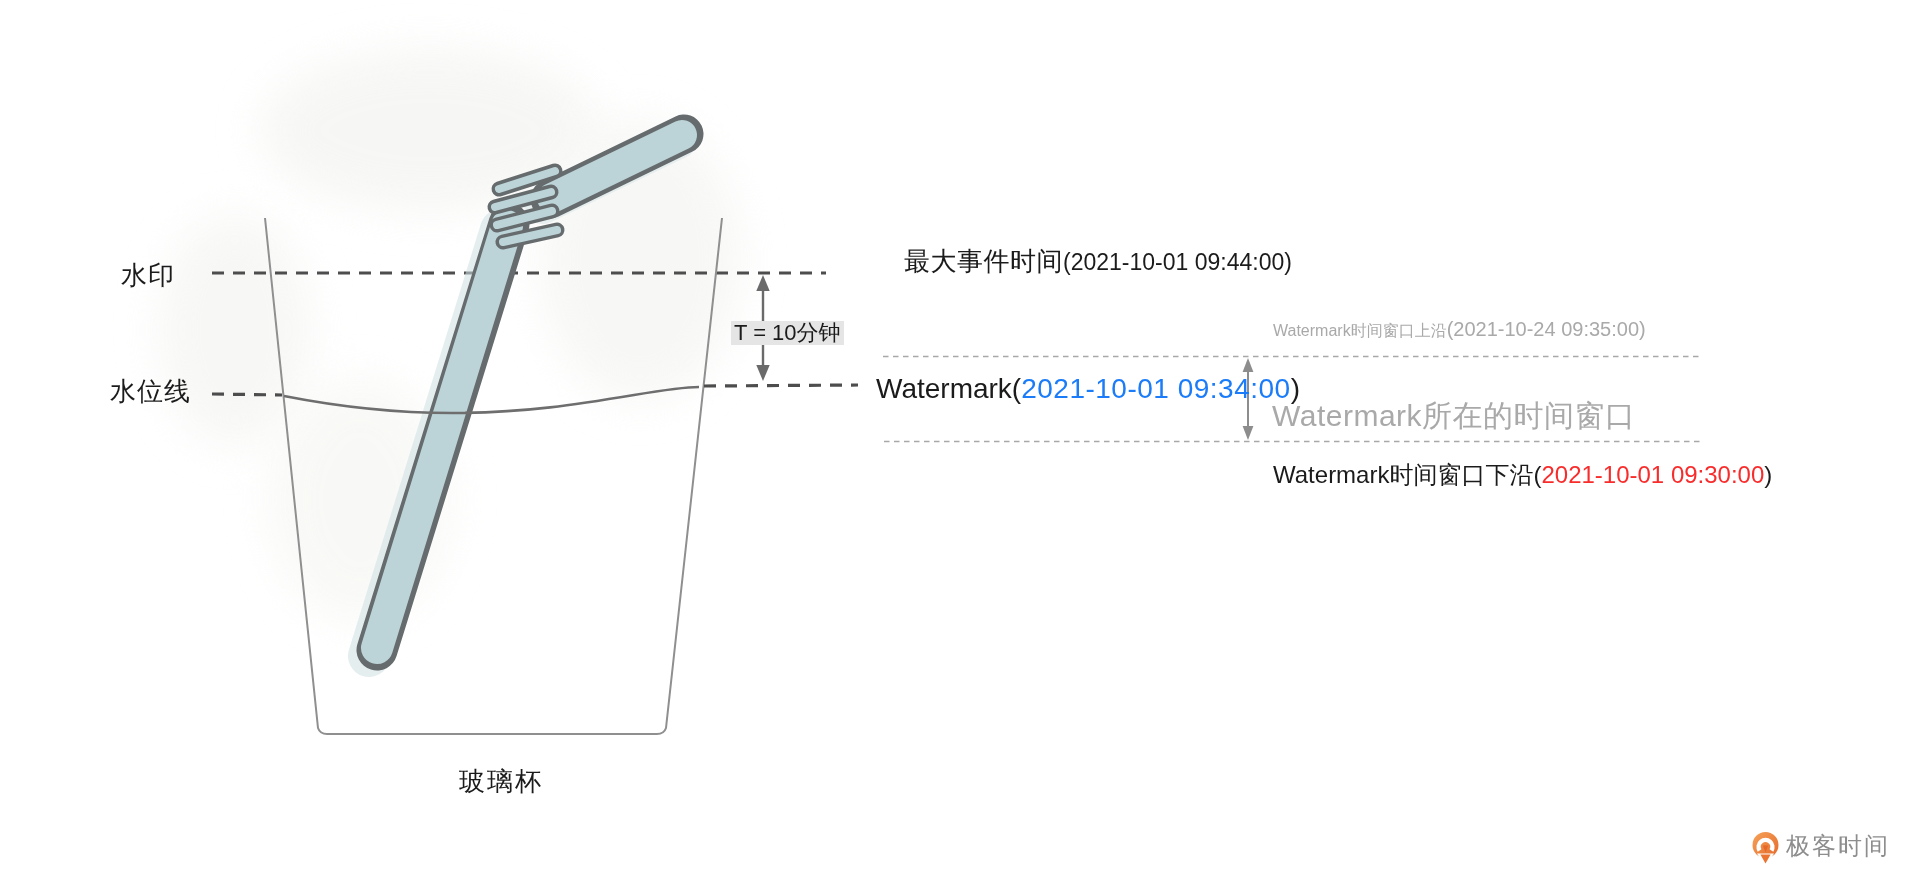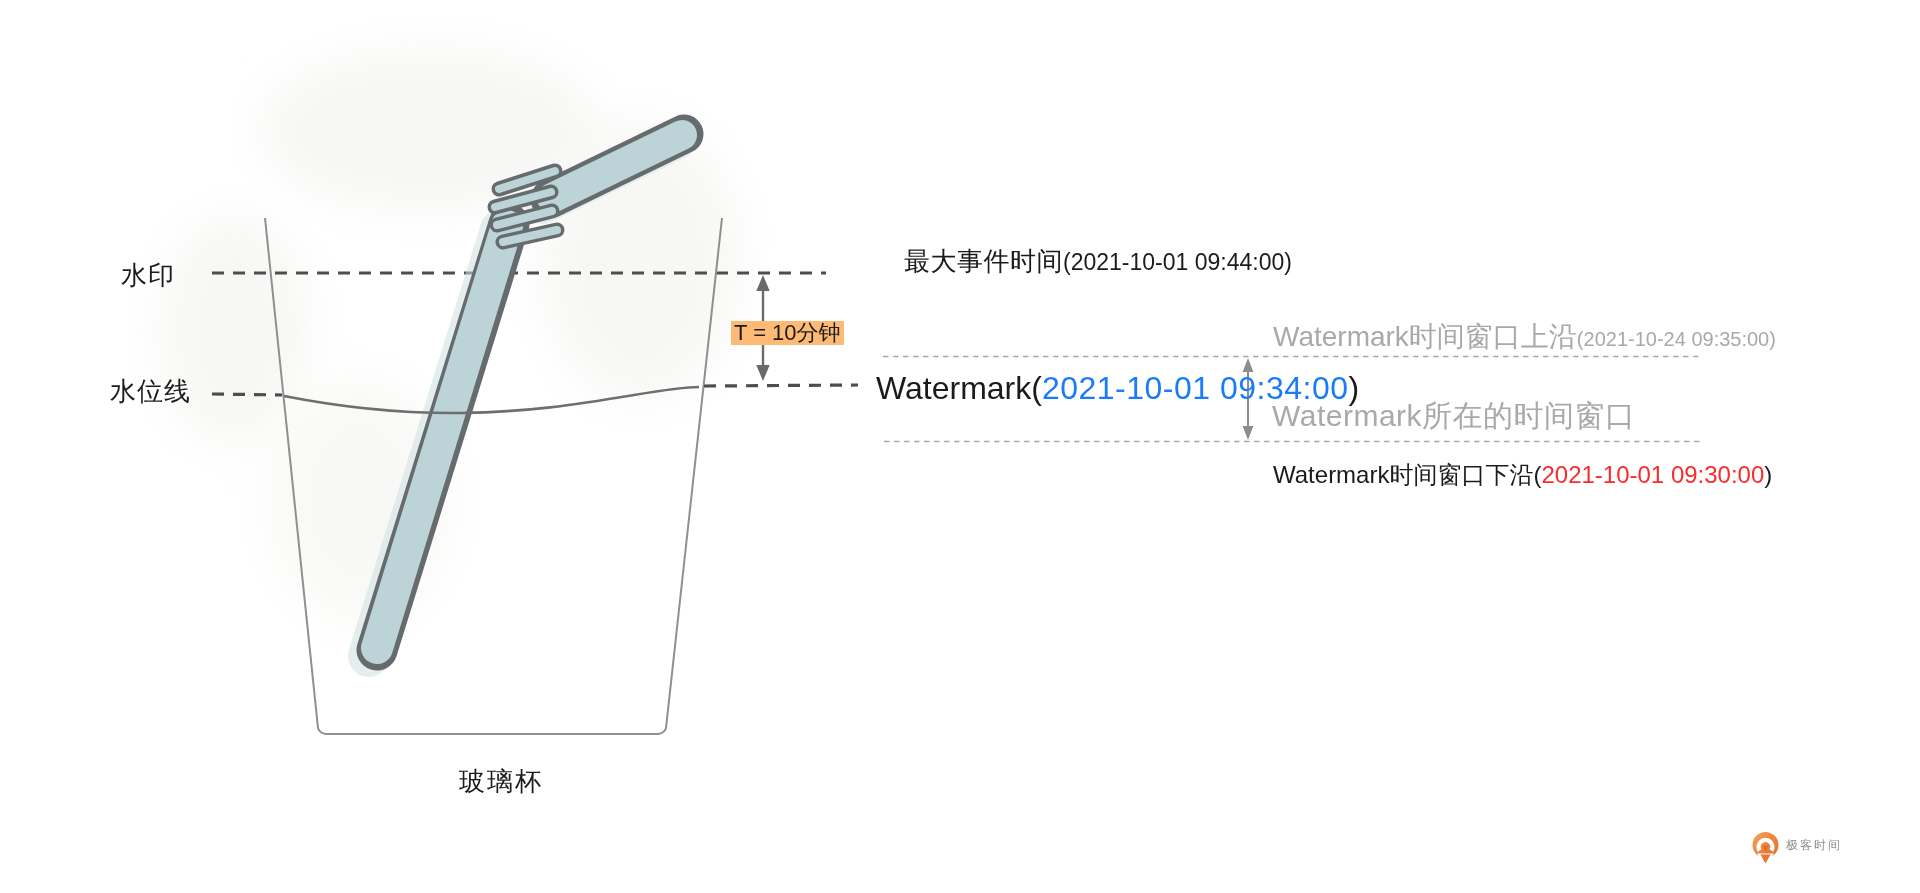--- a/index.html
+++ b/index.html
@@ -8,34 +8,34 @@
     font-family:"Liberation Sans","DejaVu Sans",sans-serif;
     -webkit-font-smoothing:antialiased;
   }
   #stage{position:absolute;inset:0;width:1920px;height:712px;}
   svg#art{position:absolute;left:0;top:0;}
   .lbl{position:absolute;white-space:nowrap;color:#1b1b1b;}
   .cn-big{font-size:26px;line-height:30px;letter-spacing:1px;}
   .lbl-shuiyin{left:121px;top:260px;}
   .lbl-shuiweixian{left:110px;top:376px;}
   .lbl-glass{left:459px;top:766px;letter-spacing:2px;}
-  .lbl-t{left:731px;top:321px;font-size:22px;line-height:24px;background:#fdba74;padding:0 3px;}
+  .lbl-t{left:731px;top:321px;font-size:22px;line-height:24px;background:#e5e5e5;padding:0 3px;}
   .lbl-maxevent{left:864px;top:244px;margin-left:40px;}
   .lbl-maxevent .nm{font-size:26px;letter-spacing:0.5px;}
   .lbl-maxevent .tm{font-size:23px;}
-  .lbl-watermark{left:876px;top:374px;font-size:32px;line-height:29px;}
+  .lbl-watermark{left:876px;top:374px;font-size:28px;line-height:29px;}
   .lbl-watermark .tm{color:#1a7cf8;font-weight:500;letter-spacing:0.5px;}
   .gray{color:#a9a9a9;}
   .lbl-upper{left:1273px;top:318px;}
-  .lbl-upper .nm{font-size:28px;}
+  .lbl-upper .nm{font-size:16px;}
   .lbl-upper .tm{font-size:20px;}
   .lbl-span{left:1272px;top:403px;font-size:30px;line-height:25px;letter-spacing:0.5px;}
   .lbl-lower{left:1273px;top:461px;font-size:24px;line-height:27px;}
   .lbl-lower .tm{color:#f92c2c;font-weight:500;}
-  .lbl-logo-text{left:1786px;top:834px;font-size:12px;line-height:23px;color:#8d8d8d;letter-spacing:2px;}
+  .lbl-logo-text{left:1786px;top:834px;font-size:24px;line-height:23px;color:#8d8d8d;letter-spacing:2px;}
 </style>
 </head>
 <body>
 
 <div id="stage">
 
   <svg id="art" width="1920" height="893" viewBox="0 0 1920 893">
     <defs>
       <filter id="soft" x="-60%" y="-60%" width="220%" height="220%">
         <feGaussianBlur stdDeviation="22"></feGaussianBlur>

